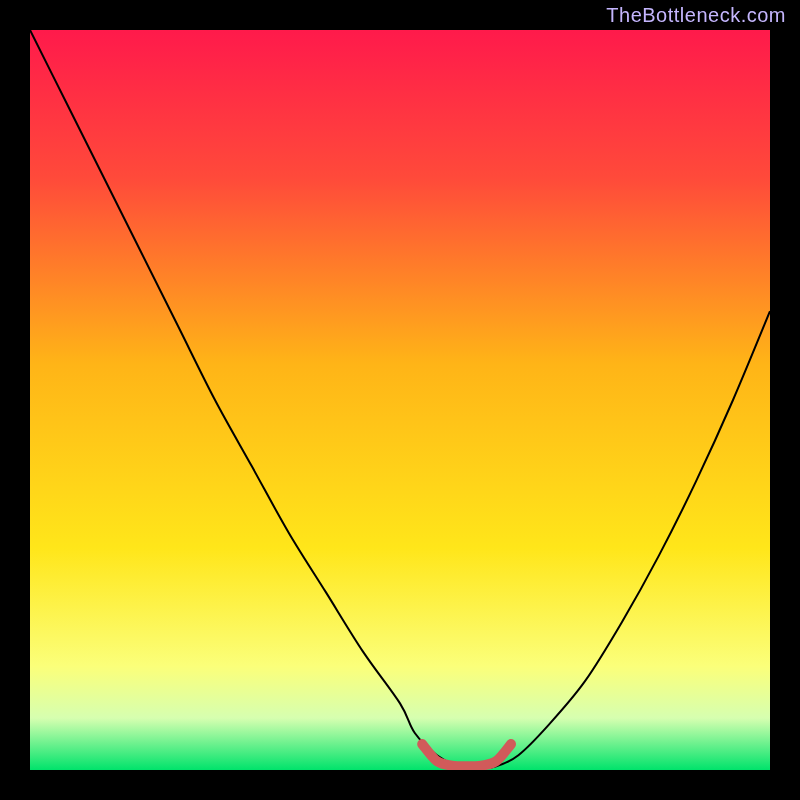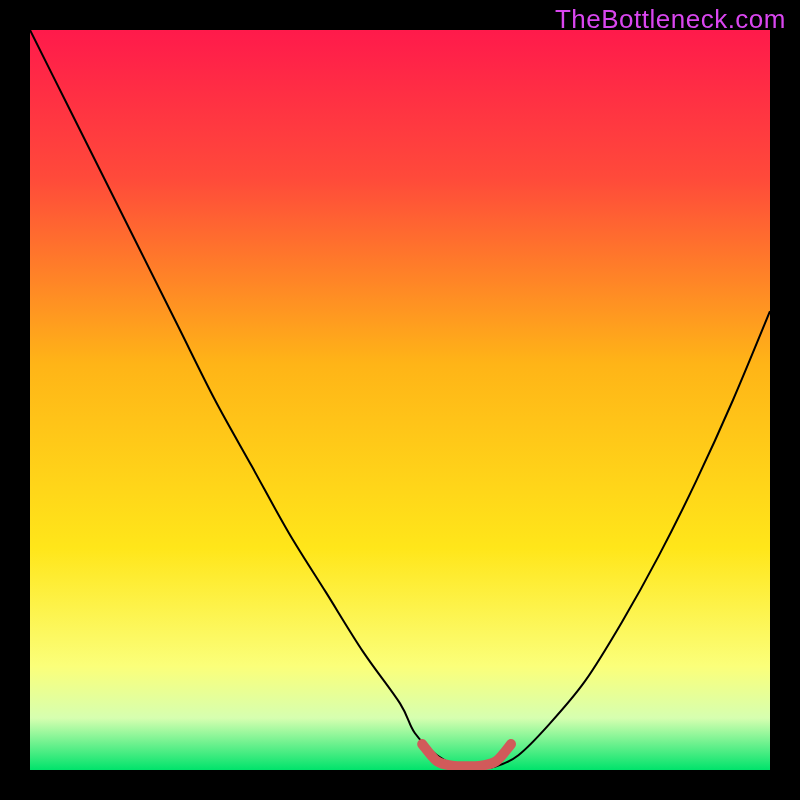--- a/index.html
+++ b/index.html
@@ -14,22 +14,22 @@
   .frame {
     position: relative;
     width: 800px;
     height: 800px;
     background: #000;
   }
   .watermark {
     position: absolute;
     top: 4px;
     right: 14px;
-    color: #d946ef;
-    font-size: 26px;
+    color: #c4b5fd;
+    font-size: 20px;
     font-weight: 500;
     letter-spacing: 0.5px;
     user-select: none;
   }
   .plot {
     position: absolute;
     left: 30px;
     top: 30px;
     width: 740px;
     height: 740px;

